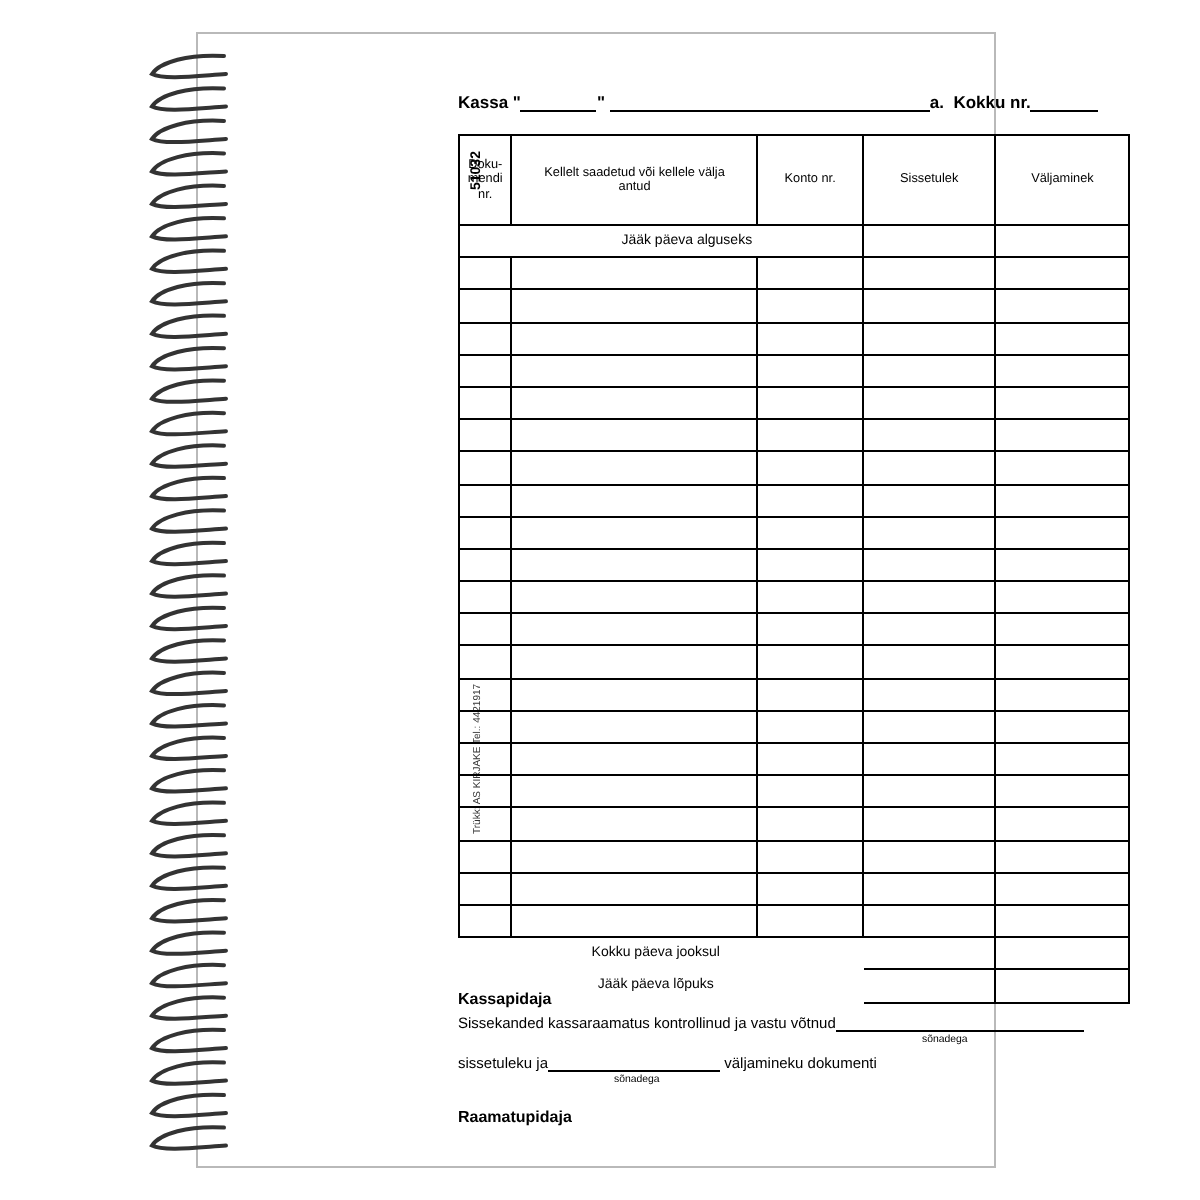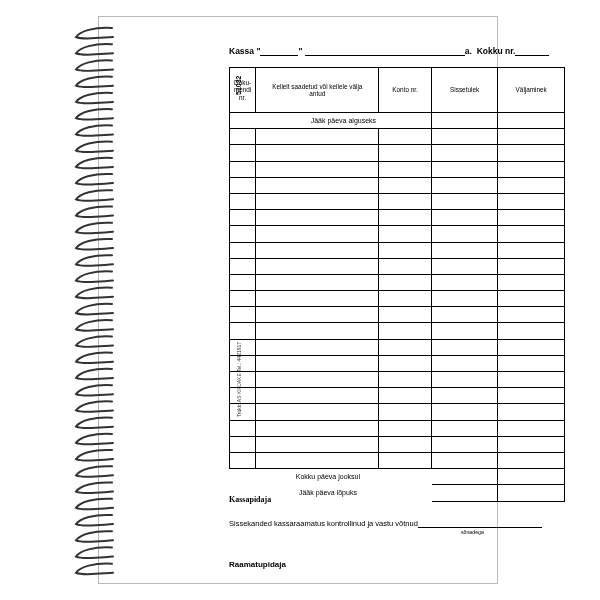--- a/index.html
+++ b/index.html
@@ -336,27 +336,32 @@
       </tr>
       <tr>
         <td colspan="3" class="tot-label">Jääk päeva lõpuks</td>
         <td></td>
         <td></td>
       </tr>
     </tbody>
   </table>
 
   <div id="footer">
-    <div class="row bold" style="margin-bottom:14px;font-family:Liberation Serif, serif;">Kassapidaja</div>
-
-    <div class="row" style="margin-bottom:32px;">
+    <div class="row bold" style="margin-bottom:2px;">Kassapidaja</div>
+
+    <div class="row" style="margin-bottom:10px;">
       <span>Sissekanded kassaraamatus kontrollinud ja vastu võtnud</span><span class="rule" style="width:124px"></span>
       <span class="tiny" style="left:232px; top:11px;">sõnadega</span>
     </div>
 
+    <div class="row" style="margin-bottom:18px;">
+      <span>sissetuleku ja</span><span class="rule" style="width:86px"></span>
+      <span>väljamineku dokumenti</span>
+      <span class="tiny" style="left:78px; top:11px;">sõnadega</span>
+    </div>
 
     <div class="row bold">Raamatupidaja</div>
   </div>
 
 </div>
 
 <svg id="spiral" viewBox="0 0 44 552">
   <g id="coils" stroke="#2b2b2b" stroke-width="1.6" fill="none">
       <path d="M 40 4 C 22 3, 8 7, 4 13 C 10 16, 26 14, 41 13" stroke="#333" stroke-width="2" fill="none" stroke-linecap="round"></path>
       <path d="M 40 20.235294117647058 C 22 19.235294117647058, 8 23.235294117647058, 4 29.235294117647058 C 10 32.23529411764706, 26 30.235294117647058, 41 29.235294117647058" stroke="#333" stroke-width="2" fill="none" stroke-linecap="round"></path>

